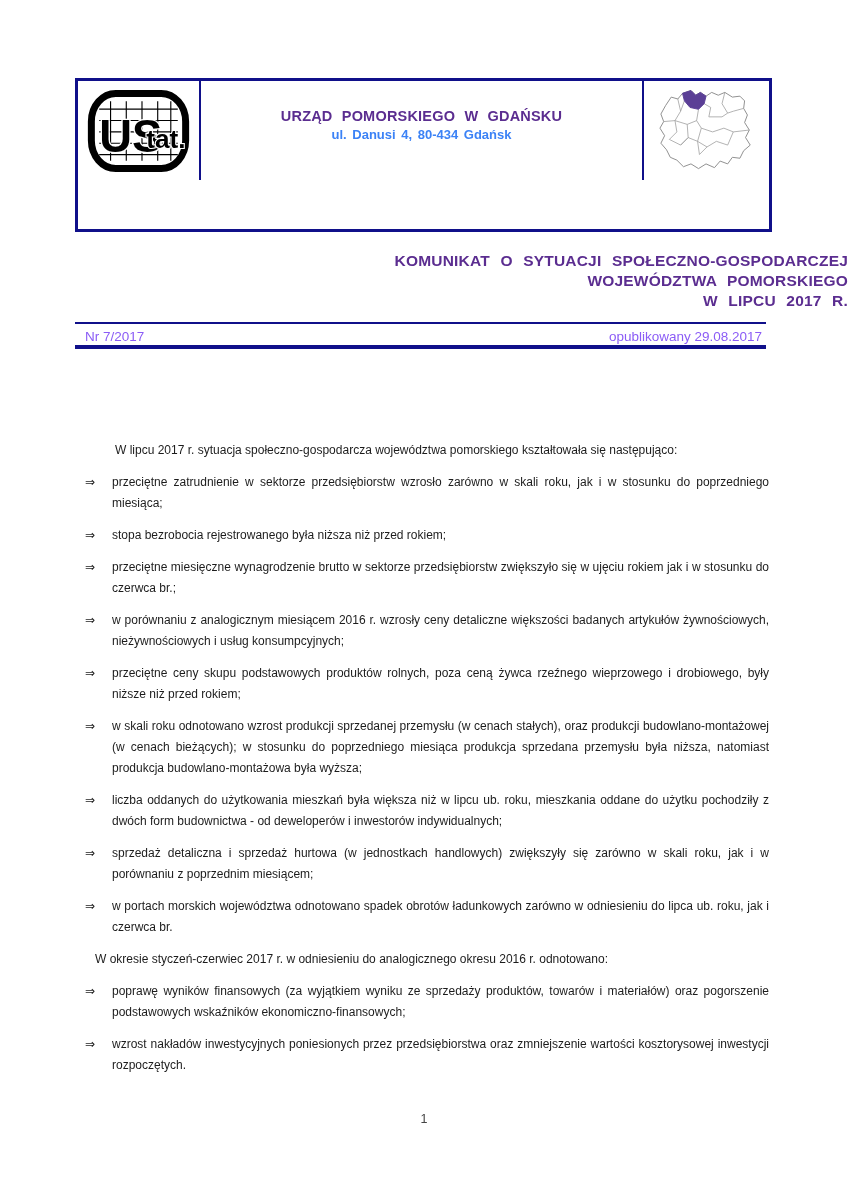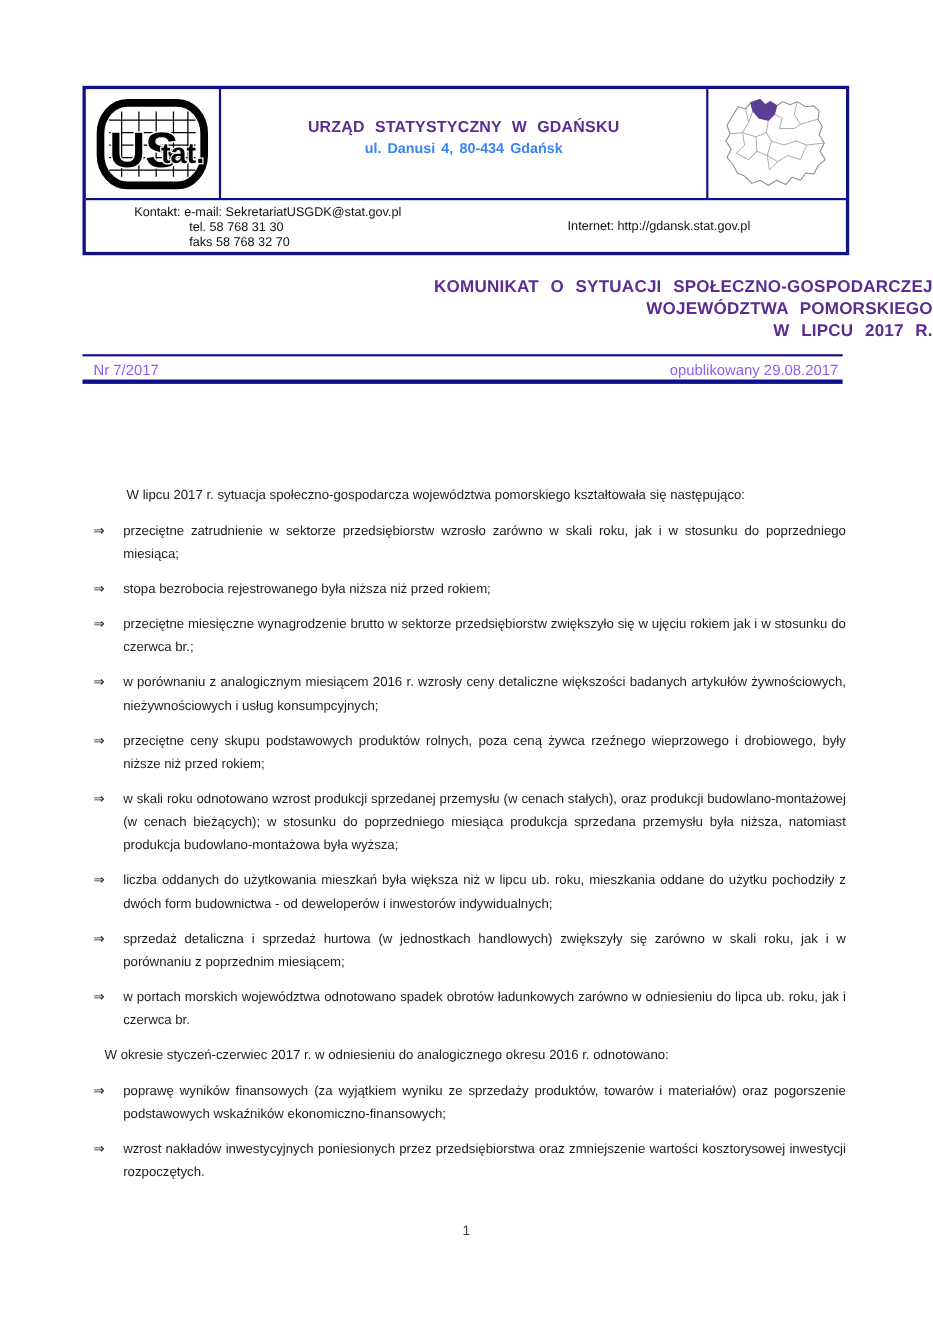--- a/index.html
+++ b/index.html
@@ -58,21 +58,21 @@
             <line x1="45" y1="14" x2="45" y2="82"></line>
             <line x1="63" y1="14" x2="63" y2="82"></line>
             <line x1="81" y1="14" x2="81" y2="82"></line>
             <line x1="96" y1="14" x2="96" y2="82"></line>
           </g>
           <text x="14" y="72" font-size="52" font-weight="bold" fill="#000" stroke="#fff" stroke-width="3" style="paint-order:stroke">US</text>
           <text x="68" y="68" font-size="30" font-weight="bold" fill="#000" stroke="#fff" stroke-width="2.5" style="paint-order:stroke">tat.</text>
         </svg>
       </div>
       <div class="center-cell">
-        <div class="office-name">URZĄD  STATYSTYCZNY  W  GDAŃSKU</div>
+        <div class="office-name">URZĄD  POMORSKIEGO  W  GDAŃSKU</div>
         <div class="office-addr">ul. Danusi 4, 80-434 Gdańsk</div>
       </div>
       <div class="map-cell">
         <svg width="121" height="95" viewBox="0 0 127 101">
           <path d="M 20,24 L 26,15 L 33,17 L 38,11 L 47,8 L 52,13 L 57,10 L 63,14 L 69,10 L 76,13 L 83,10 L 91,15 L 99,14 L 104,19 L 103,27 L 107,34 L 104,42 L 109,50 L 105,58 L 110,66 L 103,72 L 99,80 L 91,79 L 86,86 L 78,83 L 72,90 L 63,86 L 55,91 L 47,86 L 39,89 L 32,82 L 25,79 L 21,71 L 15,64 L 19,56 L 14,48 L 18,41 L 15,33 Z" fill="#ffffff" stroke="#8a8a8a" stroke-width="1" stroke-linejoin="round"></path>
           <g stroke="#9a9a9a" stroke-width="0.8" fill="none">
             <path d="M 33,17 L 36,30 L 30,40"></path>
             <path d="M 40,19 L 36,30"></path>
             <path d="M 55,28 L 53,40 L 58,48"></path>
             <path d="M 61,22 L 68,26 L 66,36"></path>
@@ -85,26 +85,20 @@
             <path d="M 30,40 L 32,52 L 24,60"></path>
             <path d="M 43,44 L 44,58 L 36,66"></path>
             <path d="M 24,60 L 36,66 L 44,58 L 54,62 L 64,68"></path>
             <path d="M 58,48 L 54,62"></path>
             <path d="M 64,68 L 74,62 L 86,66 L 92,52"></path>
             <path d="M 54,62 L 56,76 L 64,68"></path>
           </g>
           <path d="M 38,11 L 47,8 L 52,13 L 57,10 L 63,14 L 61,22 L 55,28 L 46,26 L 40,19 Z" fill="#5b3f96" stroke="#5b3f96" stroke-linejoin="round"></path>
         </svg>
       </div>
-    </div>
-    <div class="lh-contact">
-      <div class="contact-l1">Kontakt: e-mail: SekretariatUSGDK@stat.gov.pl</div>
-      <div class="contact-l2">tel. 58 768 31 30</div>
-      <div class="contact-l3">faks 58 768 32 70</div>
-      <div class="contact-internet">Internet: http://gdansk.stat.gov.pl</div>
     </div>
   </div>
 
   <div class="title-block">
     <div>KOMUNIKAT  O  SYTUACJI  SPOŁECZNO-GOSPODARCZEJ</div>
     <div>WOJEWÓDZTWA  POMORSKIEGO</div>
     <div>W  LIPCU  2017  R.</div>
   </div>
 
   <div class="issue-bar">

